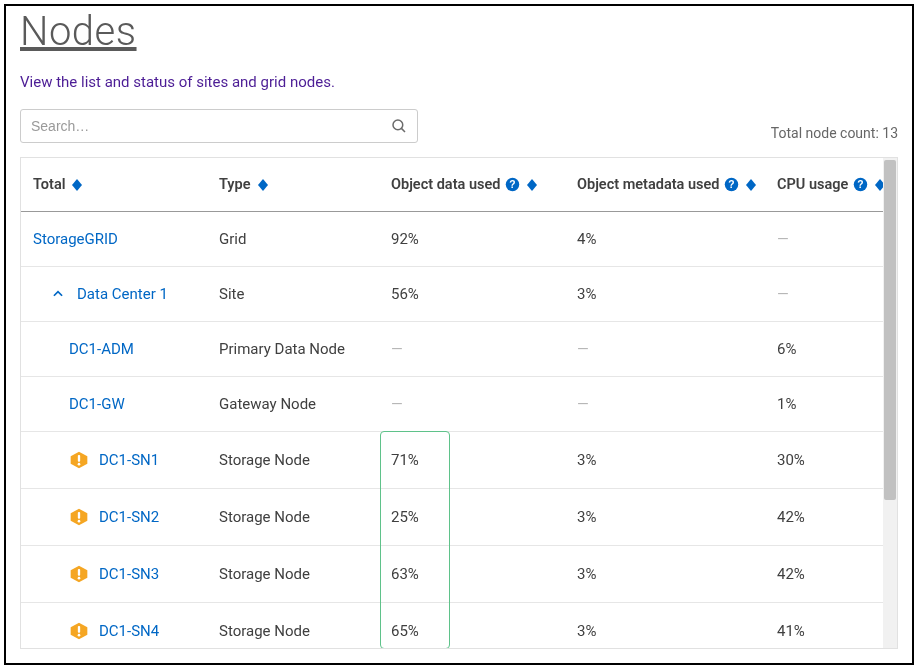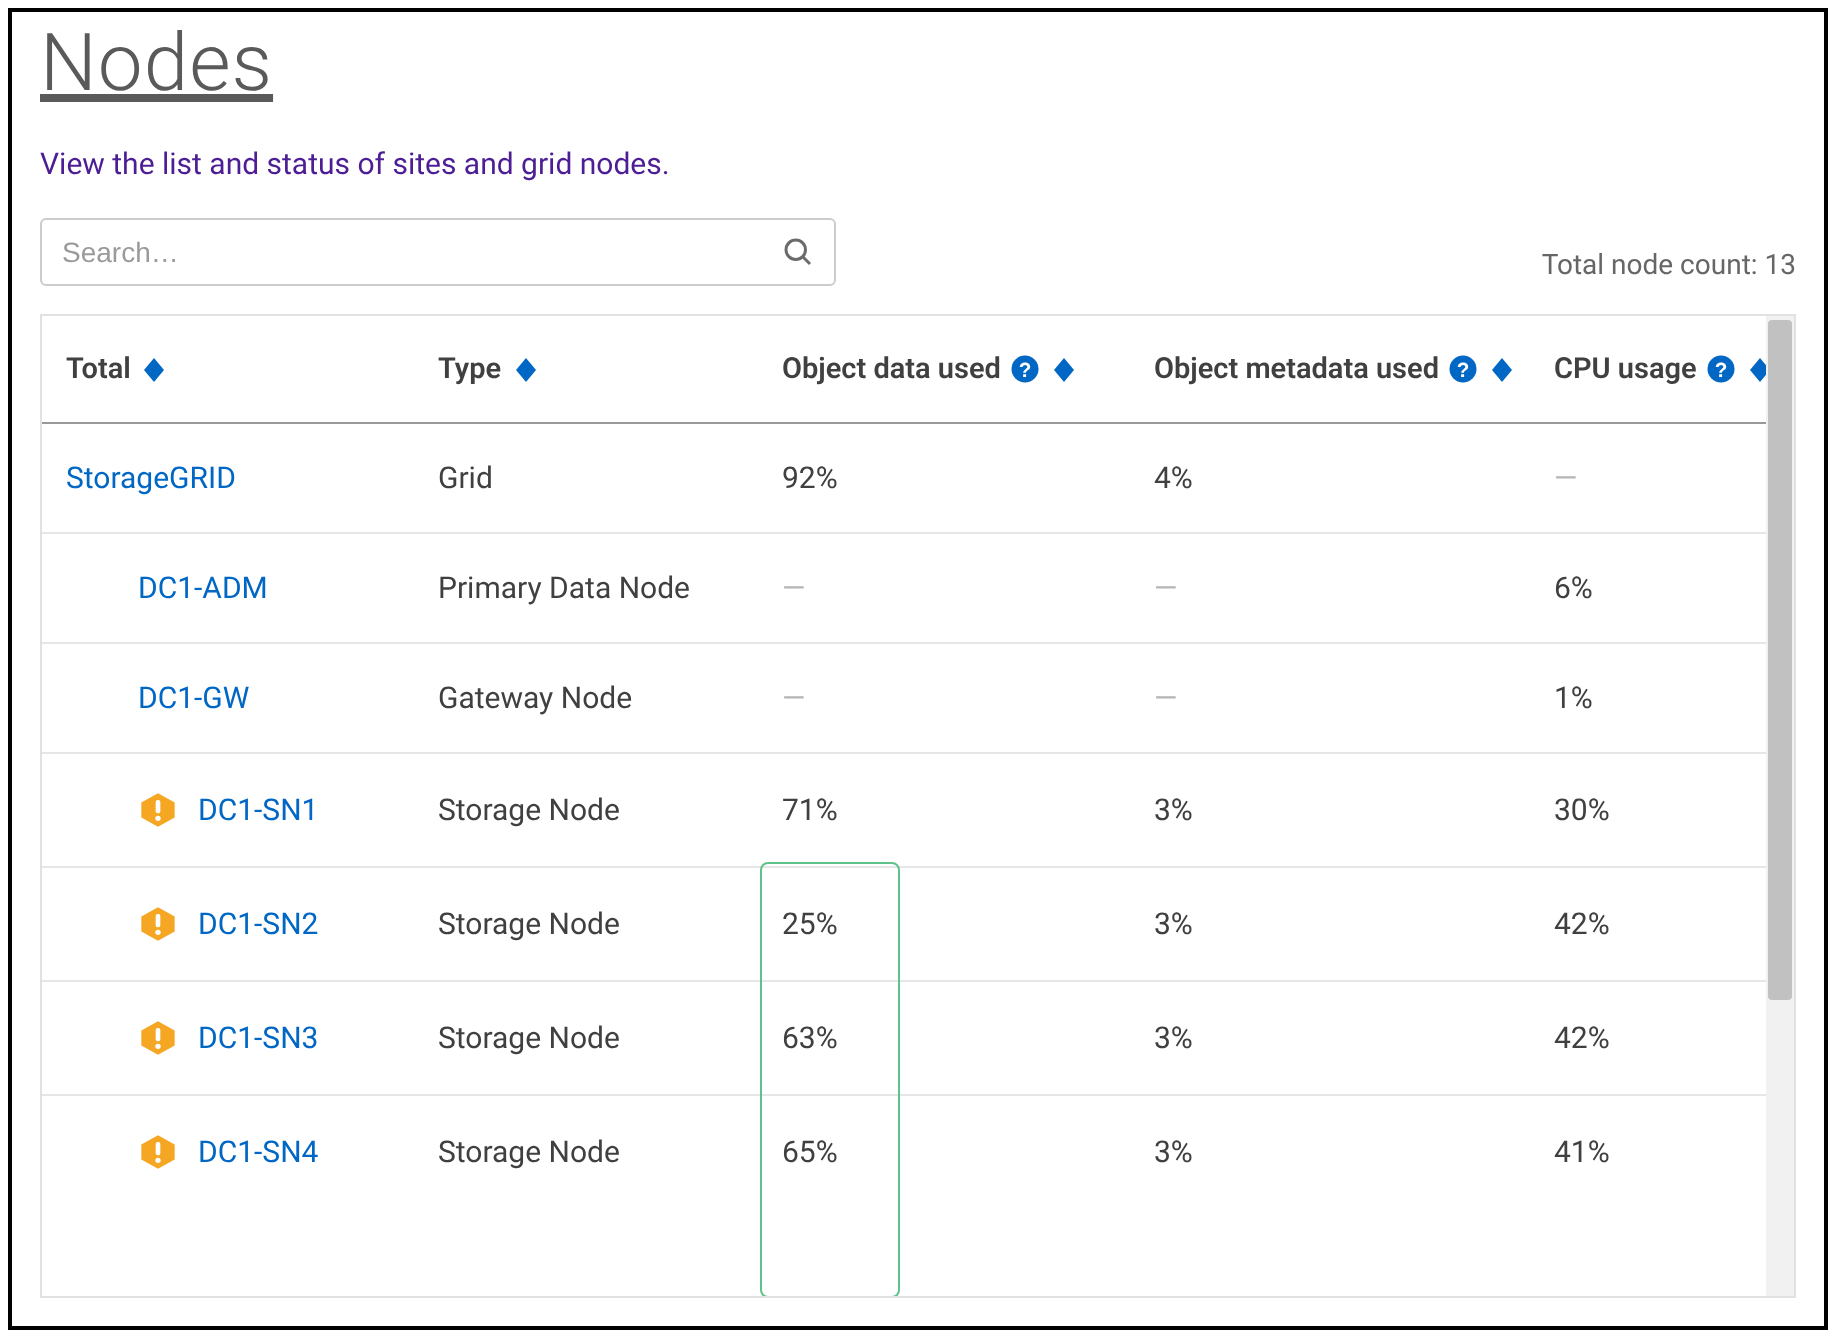--- a/index.html
+++ b/index.html
@@ -280,20 +280,34 @@
                 <span class="link">StorageGRID</span>
               </div>
             </td>
             <td>Grid</td>
             <td>92%</td>
             <td>4%</td>
             <td class="muted-dash">—</td>
           </tr>
           <tr>
             <td>
+              <div class="name-cell indent-1">
+                <span class="chevron"><svg viewBox="0 0 24 24" fill="none" stroke="currentColor" stroke-width="3">
+                    <polyline points="5,15 12,8 19,15"></polyline>
+                  </svg></span>
+                <span class="link">Data Center 1</span>
+              </div>
+            </td>
+            <td>Site</td>
+            <td>56%</td>
+            <td>3%</td>
+            <td class="muted-dash">—</td>
+          </tr>
+          <tr>
+            <td>
               <div class="name-cell indent-2">
                 <span class="link">DC1-ADM</span>
               </div>
             </td>
             <td>Primary Data Node</td>
             <td class="muted-dash">—</td>
             <td class="muted-dash">—</td>
             <td>6%</td>
           </tr>
           <tr>

